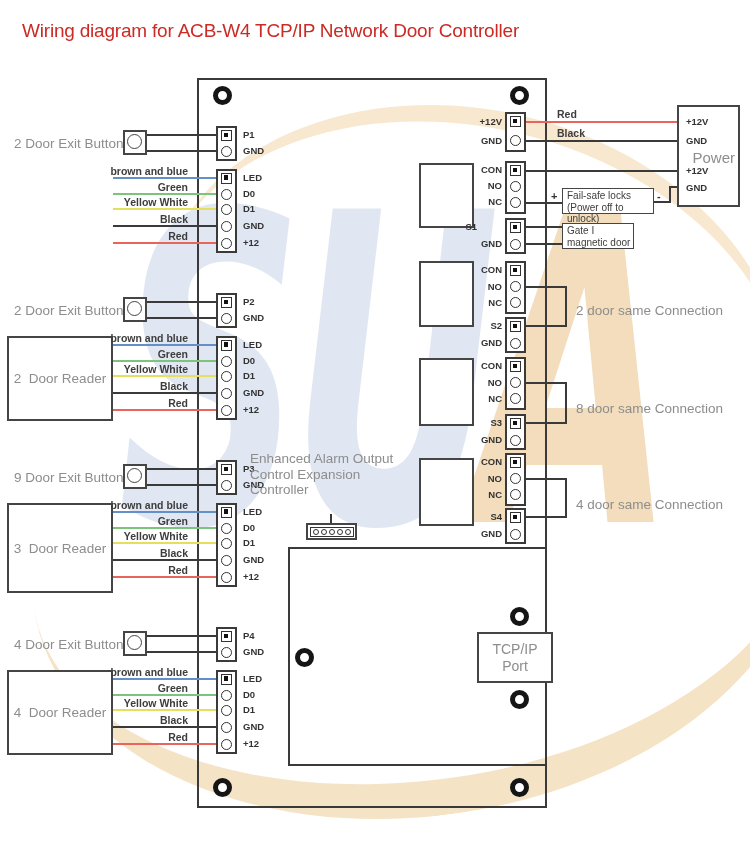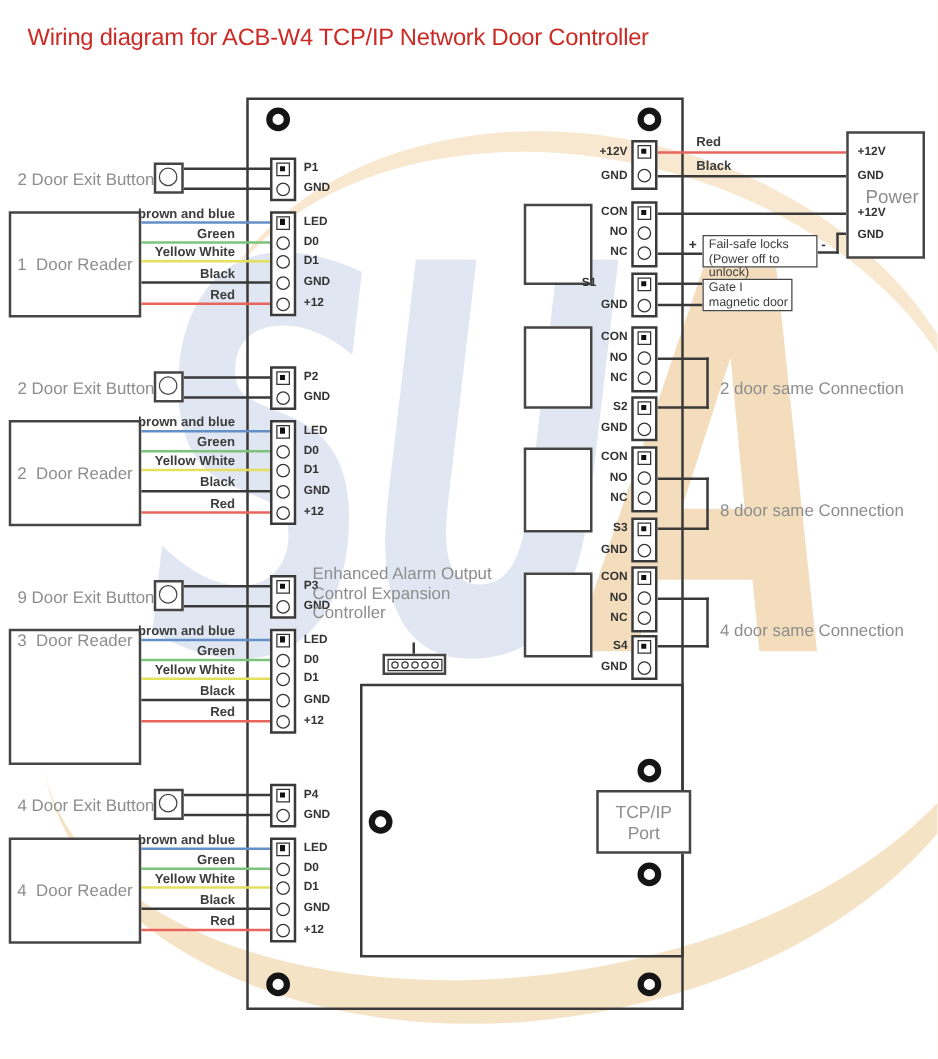--- a/index.html
+++ b/index.html
@@ -71,23 +71,20 @@
   </div>
   <div class="wire" style="left:147px;top:134px;width:69px;"></div>
   <div class="wire" style="left:147px;top:150px;width:69px;"></div>
   <div class="tb" style="left:216px;top:126px;height:35px;">
     <div class="psq" style="top:2px;"></div>
     <div class="pc" style="top:18px;"></div>
   </div>
   <div class="pl" style="left:243px;top:130px;">P1</div>
   <div class="pl" style="left:243px;top:146px;">GND</div>
 
-  <div class="box" style="left:7px;top:169px;width:106px;height:85px;display:flex;align-items:center;justify-content:center;">
-    <span class="gray" style="position:static;white-space:pre;">1  Door Reader</span>
-  </div>
   <div class="wl" style="left:88px;top:165px;">brown and blue</div>
   <div class="wl" style="left:88px;top:181px;">Green</div>
   <div class="wl" style="left:88px;top:196px;">Yellow White</div>
   <div class="wl" style="left:88px;top:213px;">Black</div>
   <div class="wl" style="left:88px;top:230px;">Red</div>
   <div class="wire blue" style="left:113px;top:177px;width:103px;"></div>
   <div class="wire green" style="left:113px;top:193px;width:103px;"></div>
   <div class="wire yellow" style="left:113px;top:208px;width:103px;"></div>
   <div class="wire" style="left:113px;top:225px;width:103px;"></div>
   <div class="wire red" style="left:113px;top:242px;width:103px;"></div>
@@ -149,21 +146,21 @@
   </div>
   <div class="wire" style="left:147px;top:468px;width:69px;"></div>
   <div class="wire" style="left:147px;top:484px;width:69px;"></div>
   <div class="tb" style="left:216px;top:460px;height:35px;">
     <div class="psq" style="top:2px;"></div>
     <div class="pc" style="top:18px;"></div>
   </div>
   <div class="pl" style="left:243px;top:464px;">P3</div>
   <div class="pl" style="left:243px;top:480px;">GND</div>
 
-  <div class="box" style="left:7px;top:503px;width:106px;height:109px;display:flex;align-items:flex-start;justify-content:center;">
+  <div class="box" style="left:7px;top:503px;width:106px;height:90px;display:flex;align-items:center;justify-content:center;">
     <span class="gray" style="position:static;white-space:pre;">3  Door Reader</span>
   </div>
   <div class="wl" style="left:88px;top:499px;">brown and blue</div>
   <div class="wl" style="left:88px;top:515px;">Green</div>
   <div class="wl" style="left:88px;top:530px;">Yellow White</div>
   <div class="wl" style="left:88px;top:547px;">Black</div>
   <div class="wl" style="left:88px;top:564px;">Red</div>
   <div class="wire blue" style="left:113px;top:511px;width:103px;"></div>
   <div class="wire green" style="left:113px;top:527px;width:103px;"></div>
   <div class="wire yellow" style="left:113px;top:542px;width:103px;"></div>

